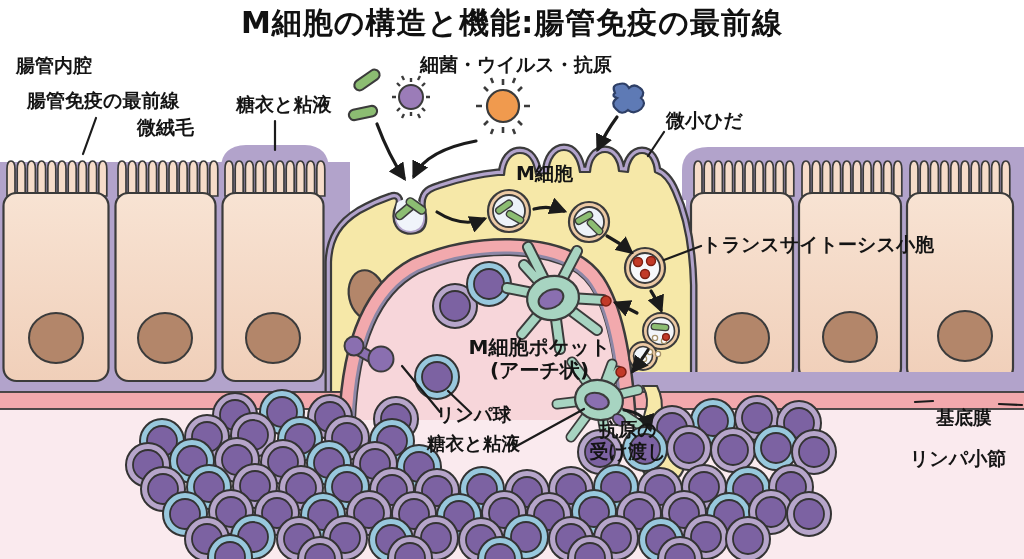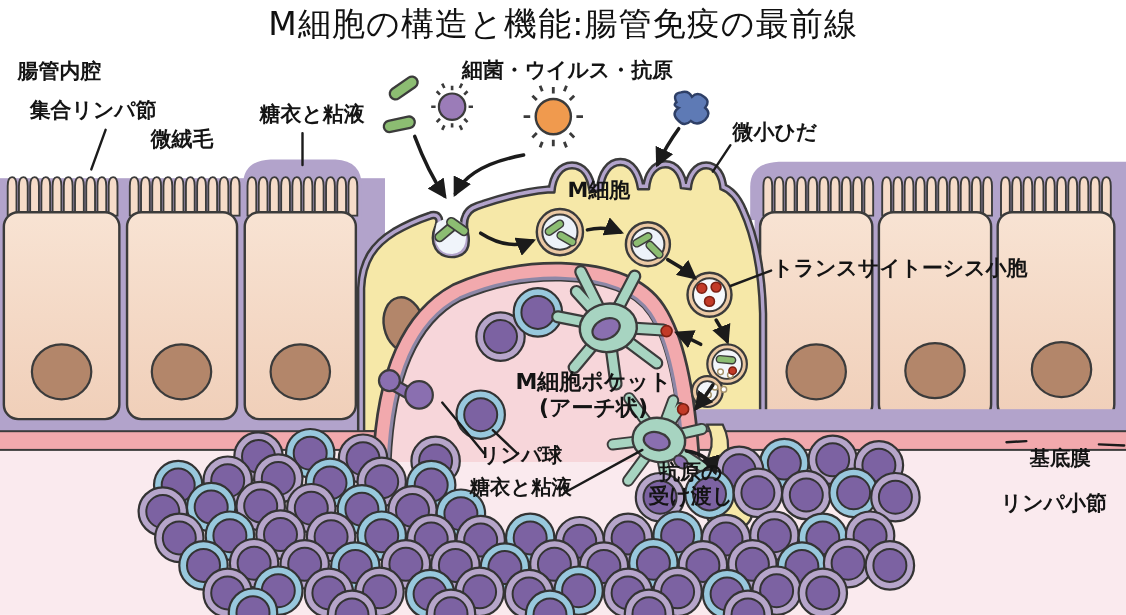--- a/index.html
+++ b/index.html
@@ -2,21 +2,21 @@
 <html><head>
 <meta charset="utf-8">
 <style>
   html,body{margin:0;padding:0;background:#fff;}
   #stage{position:relative;width:1024px;height:559px;overflow:hidden;background:#ffffff;
          font-family:"DejaVu Sans","Liberation Sans",sans-serif;}
   #diagram{position:absolute;left:0;top:0;}
   .lbl{position:absolute;font-weight:700;color:#141414;white-space:nowrap;
        font-size:19px;line-height:1.15;z-index:5;}
   .lbl.center{text-align:center;margin-left:20px;}
-  #lbl-title{left:0;right:0;top:6px;text-align:center;font-size:30px;font-weight:400;
+  #lbl-title{left:0;right:0;top:6px;text-align:center;font-size:30px;font-weight:700;
              letter-spacing:1px;color:#111;}
   #lbl-lumen{left:16px;top:55px;}
   #lbl-epithelial{left:27px;top:90px;}
   #lbl-microvilli{left:137px;top:117px;}
   #lbl-glyco{left:236px;top:94px;}
   #lbl-pathogens{left:420px;top:54px;}
   #lbl-microfolds{left:666px;top:110px;}
   #lbl-mcell{left:482px;top:163px;margin-left:34px;}
   #lbl-transcytosis{left:702px;top:234px;}
   #lbl-pocket{left:447px;top:336px;width:145px;font-size:20px;}
@@ -306,21 +306,21 @@
     <path d="M470,412 L448,391"></path>
     <path d="M440,412 L402,366"></path>
     <path d="M513,448 L584,409"></path>
     <path d="M933,401 L915,402"></path>
     <path d="M999,404 L1022,405"></path>
   </g>
 </svg>
 
   <div class="lbl" id="lbl-title">M細胞の構造と機能:腸管免疫の最前線</div>
   <div class="lbl" id="lbl-lumen">腸管内腔</div>
-  <div class="lbl" id="lbl-epithelial">集合リンパ節</div>
+  <div class="lbl" id="lbl-epithelial">腸管免疫の最前線</div>
   <div class="lbl" id="lbl-microvilli">微絨毛</div>
   <div class="lbl" id="lbl-glyco">糖衣と粘液</div>
   <div class="lbl" id="lbl-pathogens">細菌・ウイルス・抗原</div>
   <div class="lbl" id="lbl-microfolds">微小ひだ</div>
   <div class="lbl" id="lbl-mcell">M細胞</div>
   <div class="lbl" id="lbl-transcytosis">トランスサイトーシス小胞</div>
   <div class="lbl center" id="lbl-pocket">
     <span class="l2">M細胞ポケット</span>
     <span class="l2">(アーチ状)</span>
   </div>

